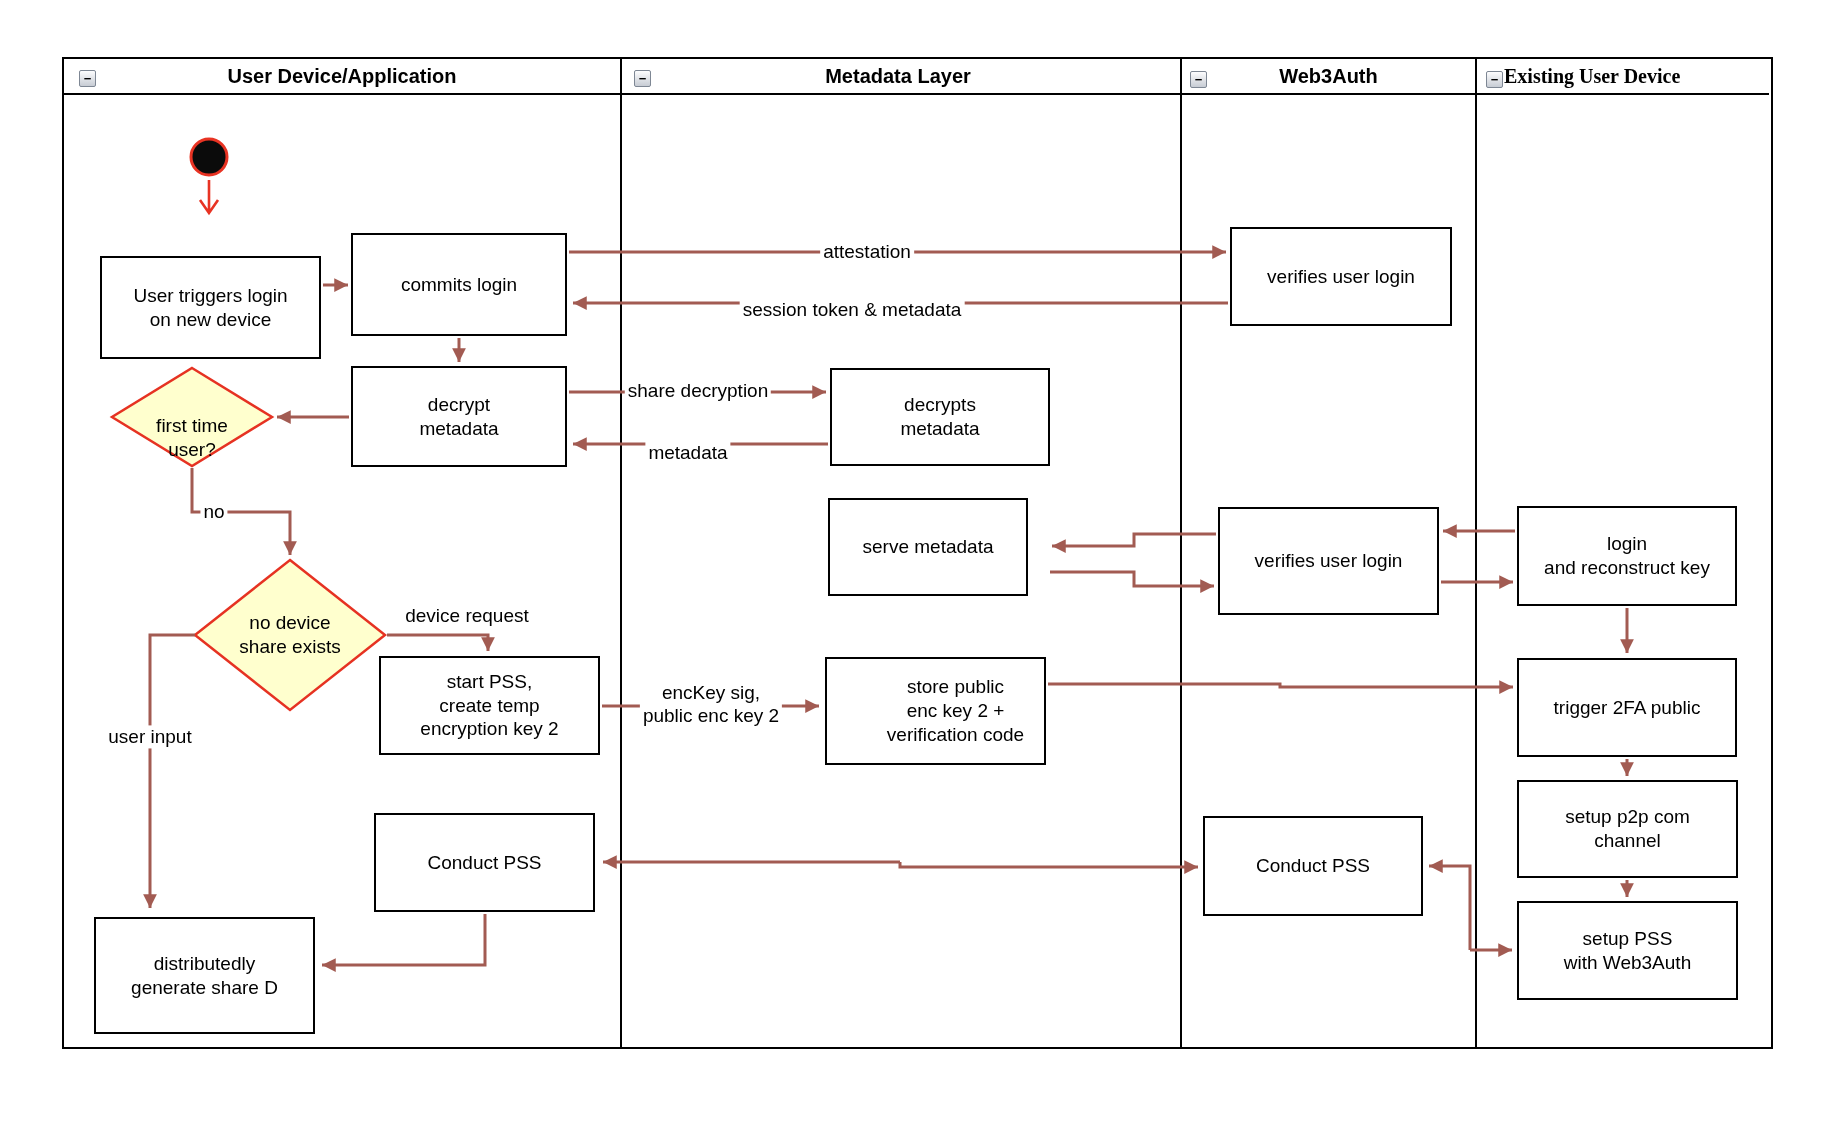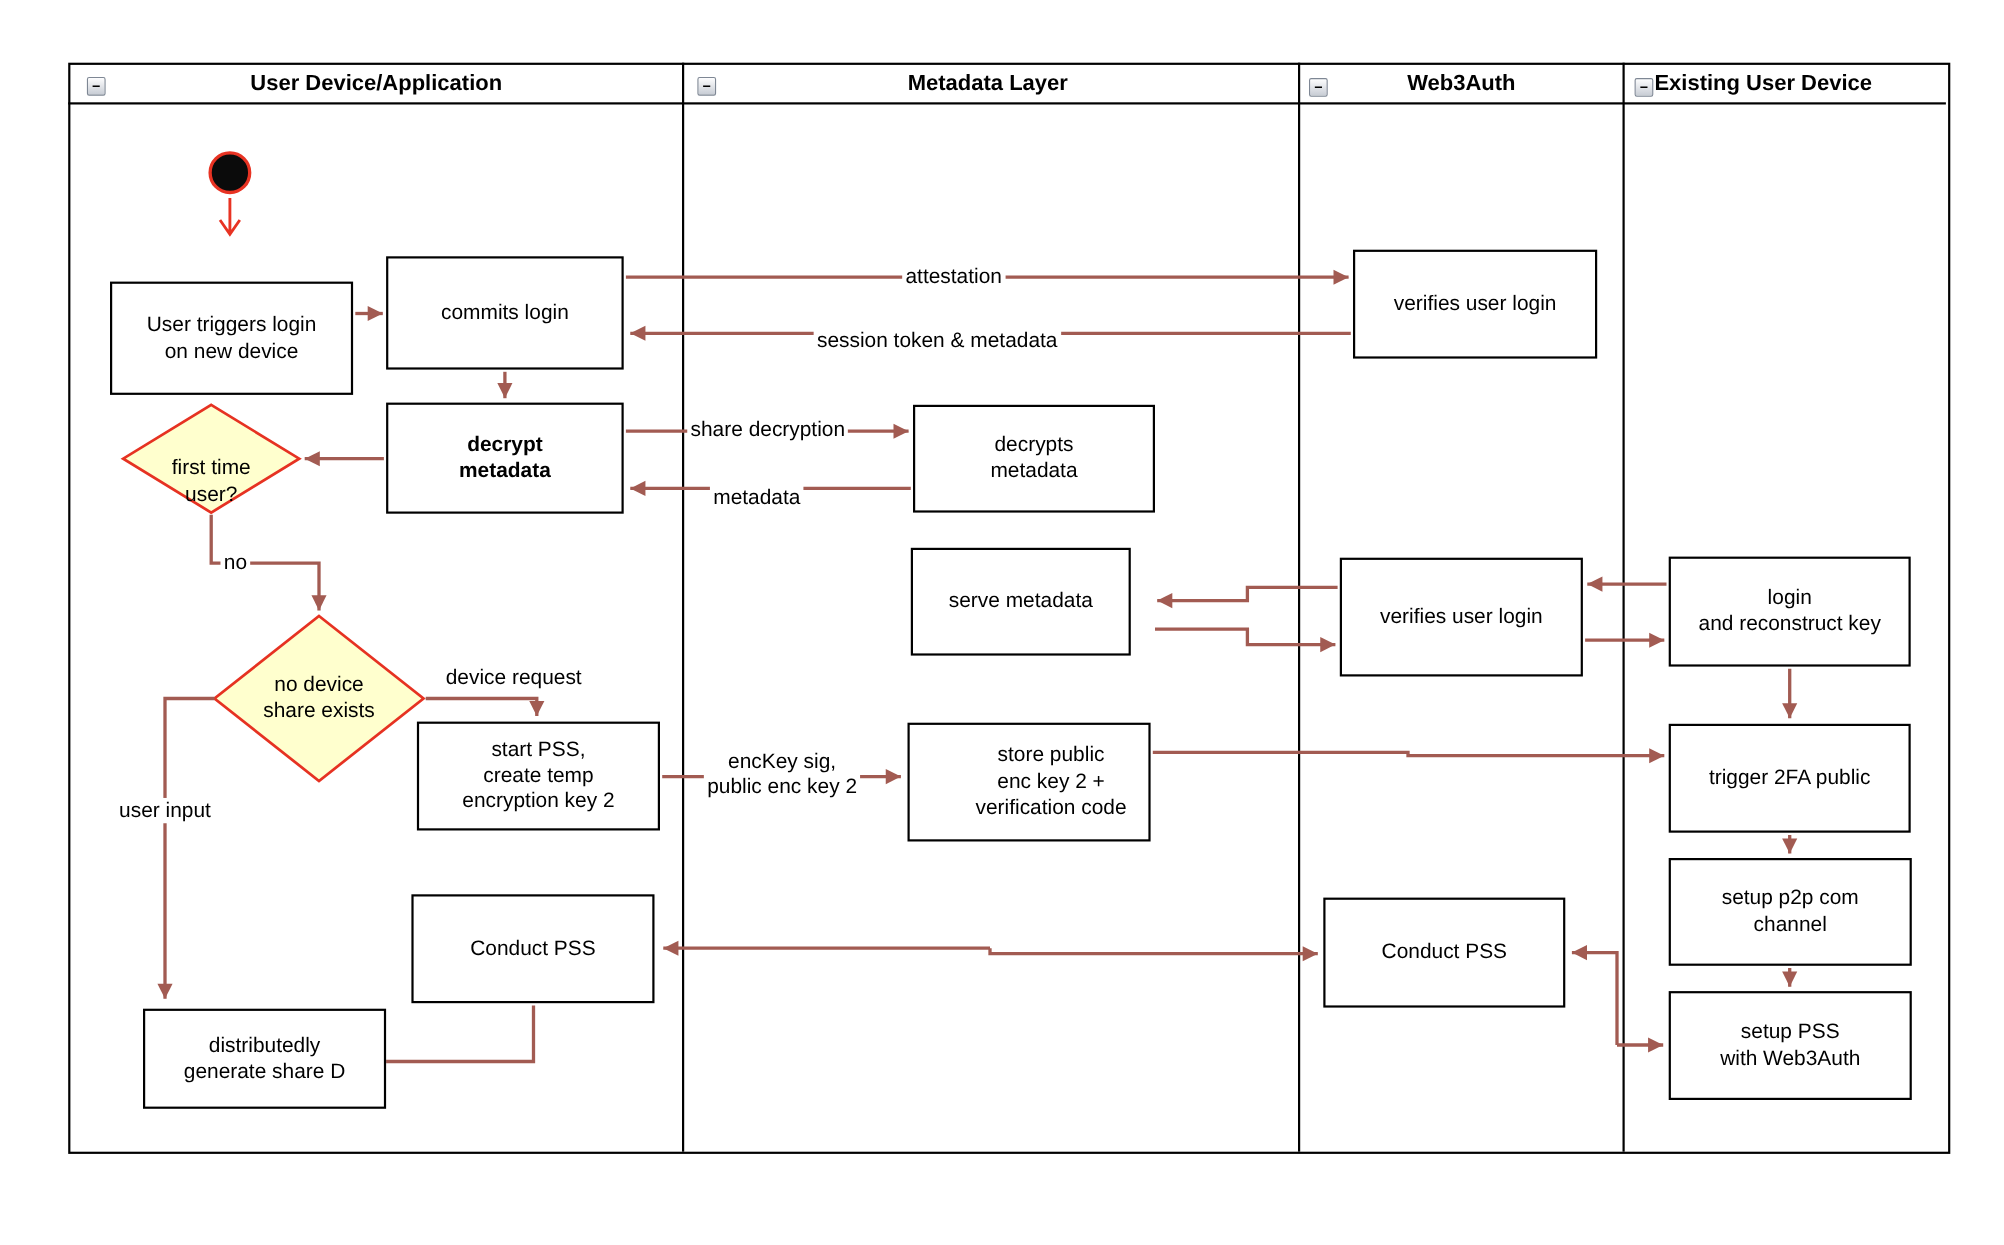--- a/index.html
+++ b/index.html
@@ -5,21 +5,21 @@
   html,body{margin:0;padding:0;background:#ffffff;}
   #canvas{position:relative;width:1822px;height:1132px;background:#ffffff;
           font-family:"Liberation Sans","DejaVu Sans",sans-serif;overflow:hidden;}
   .frame{position:absolute;left:62px;top:57px;width:1707px;height:988px;
          border:2px solid #000;background:transparent;}
   .vdiv{position:absolute;top:57px;height:990px;width:2px;background:#000;}
   .hdrband{position:absolute;left:62px;top:57px;width:1707px;height:36px;
            border-bottom:2px solid #000;}
   .lanetitle{position:absolute;top:59px;height:34px;display:flex;align-items:center;
              justify-content:center;font-size:20px;font-weight:bold;color:#000;}
-  .lanetitle.left{justify-content:flex-start;}
+  .lanetitle.left{justify-content:flex-start;font-family:Liberation Serif, serif;}
   .collapse{position:absolute;width:15px;height:15px;border:1px solid #7e8794;
             background:linear-gradient(#fdfdfe,#c7ccd4);display:flex;align-items:center;
             justify-content:center;font-size:13px;font-weight:bold;color:#000;
             line-height:1;border-radius:2px;cursor:pointer;}
   svg.wires{position:absolute;left:0;top:0;z-index:2;}
   .node{position:absolute;z-index:3;background:#fff;border:2px solid #000;
         box-sizing:border-box;display:flex;align-items:center;justify-content:center;
         text-align:center;font-size:19px;color:#000;}
   .node span{white-space:pre-line;line-height:1.25;}
   .dtext{position:absolute;z-index:3;display:flex;align-items:center;justify-content:center;
@@ -91,33 +91,33 @@
     </g>
   </svg>
 
   <div class="node" style="left:100px;top:233px;width:221px;height:103px;margin-top:23px;">
     <span>User triggers login
 on new device</span>
     </div>
   <div class="node" style="left:351px;top:233px;width:216px;height:103px;">
     <span>commits login</span>
     </div>
-  <div class="node" style="left:351px;top:366px;width:216px;height:101px;font-weight:bold;">
+  <div class="node" style="left:351px;top:366px;width:216px;height:101px;">
     <span>decrypt
 metadata</span>
     </div>
   <div class="node" style="left:379px;top:656px;width:221px;height:99px;">
     <span>start PSS,
 create temp
 encryption key 2</span>
     </div>
   <div class="node" style="left:374px;top:813px;width:221px;height:99px;">
     <span>Conduct PSS</span>
     </div>
-  <div class="node" style="left:94px;top:917px;width:221px;height:91px;margin-left:36px;">
+  <div class="node" style="left:94px;top:917px;width:221px;height:117px;">
     <span>distributedly
 generate share D</span>
     </div>
 
   <div class="node" style="left:830px;top:368px;width:220px;height:98px;">
     <span>decrypts
 metadata</span>
     </div>
   <div class="node" style="left:828px;top:498px;width:200px;height:98px;">
     <span>serve metadata</span>

